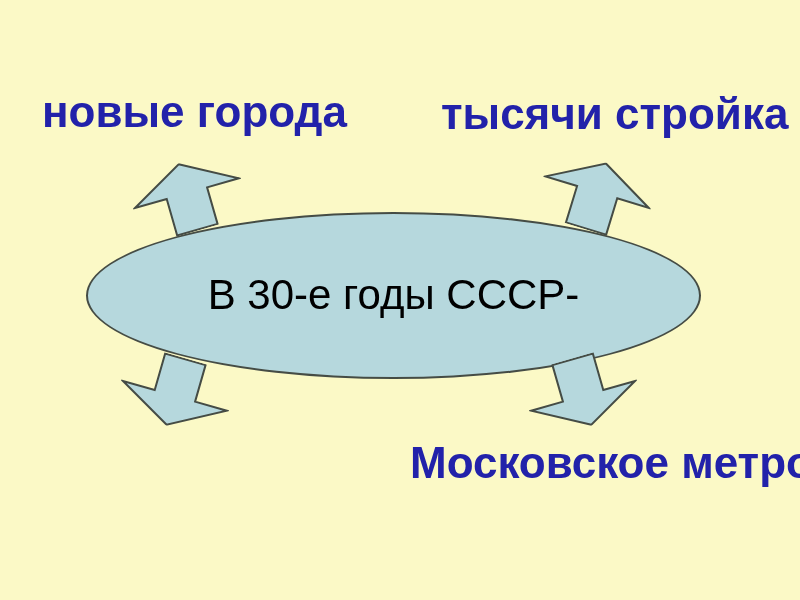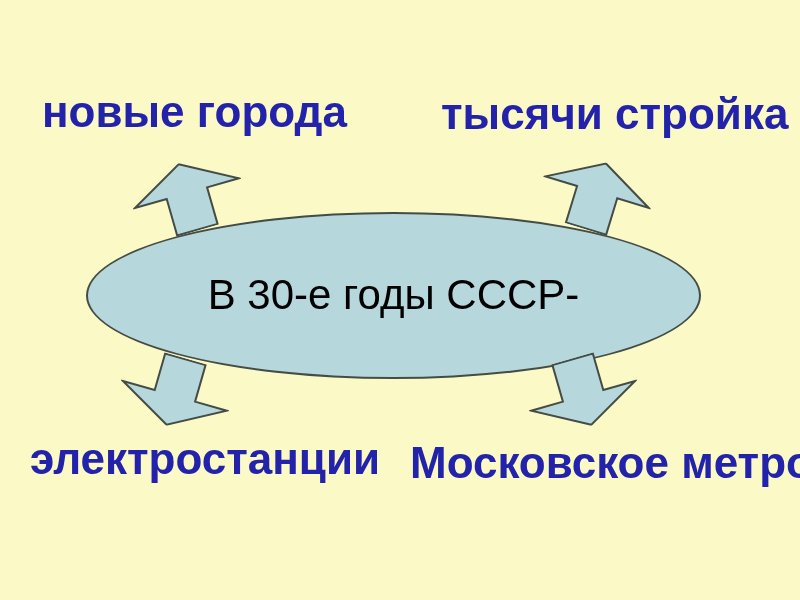--- a/index.html
+++ b/index.html
@@ -87,17 +87,16 @@
       <polygon points="56,1 110,31 77,31 77,69 35,69 35,31 2,31" fill="var(--shape-fill)" stroke="var(--shape-stroke)" stroke-width="2"></polygon>
     </svg>
   </div>
 
   <div class="arrow br">
     <svg viewBox="0 0 112 70" xmlns="http://www.w3.org/2000/svg">
       <polygon points="56,1 110,31 77,31 77,69 35,69 35,31 2,31" fill="var(--shape-fill)" stroke="var(--shape-stroke)" stroke-width="2"></polygon>
     </svg>
   </div>
 
-  <div class="label bl">электростанции</div>
 
   <div class="label br">Московское метро</div>
 
 </div>
 
 </body></html>

